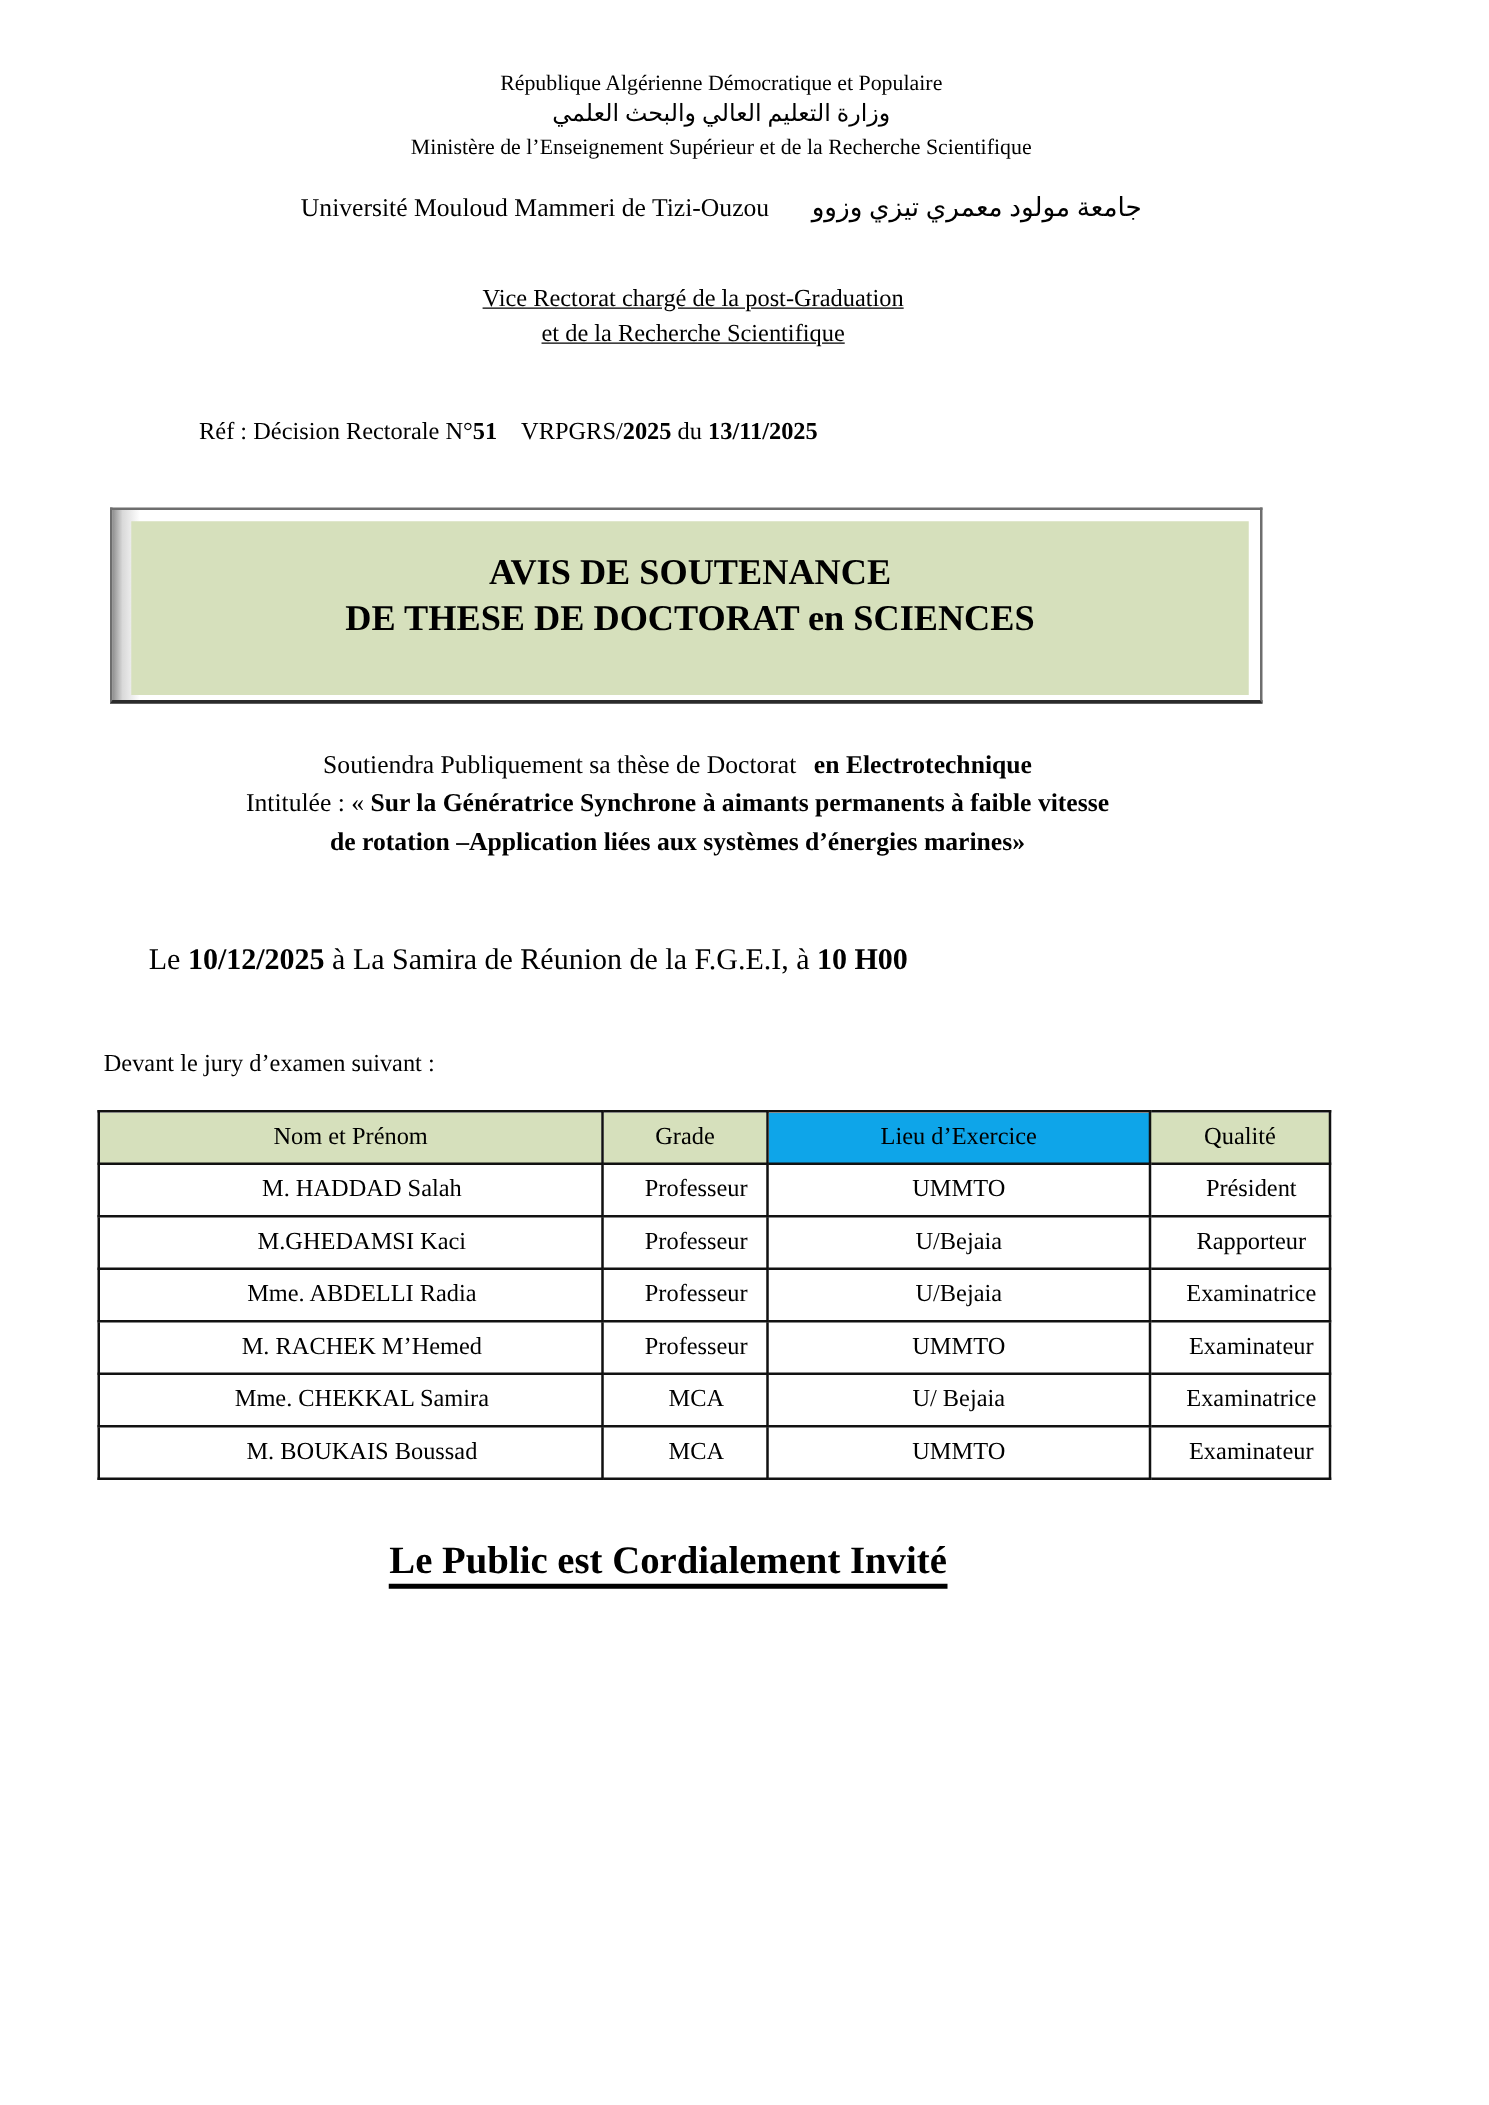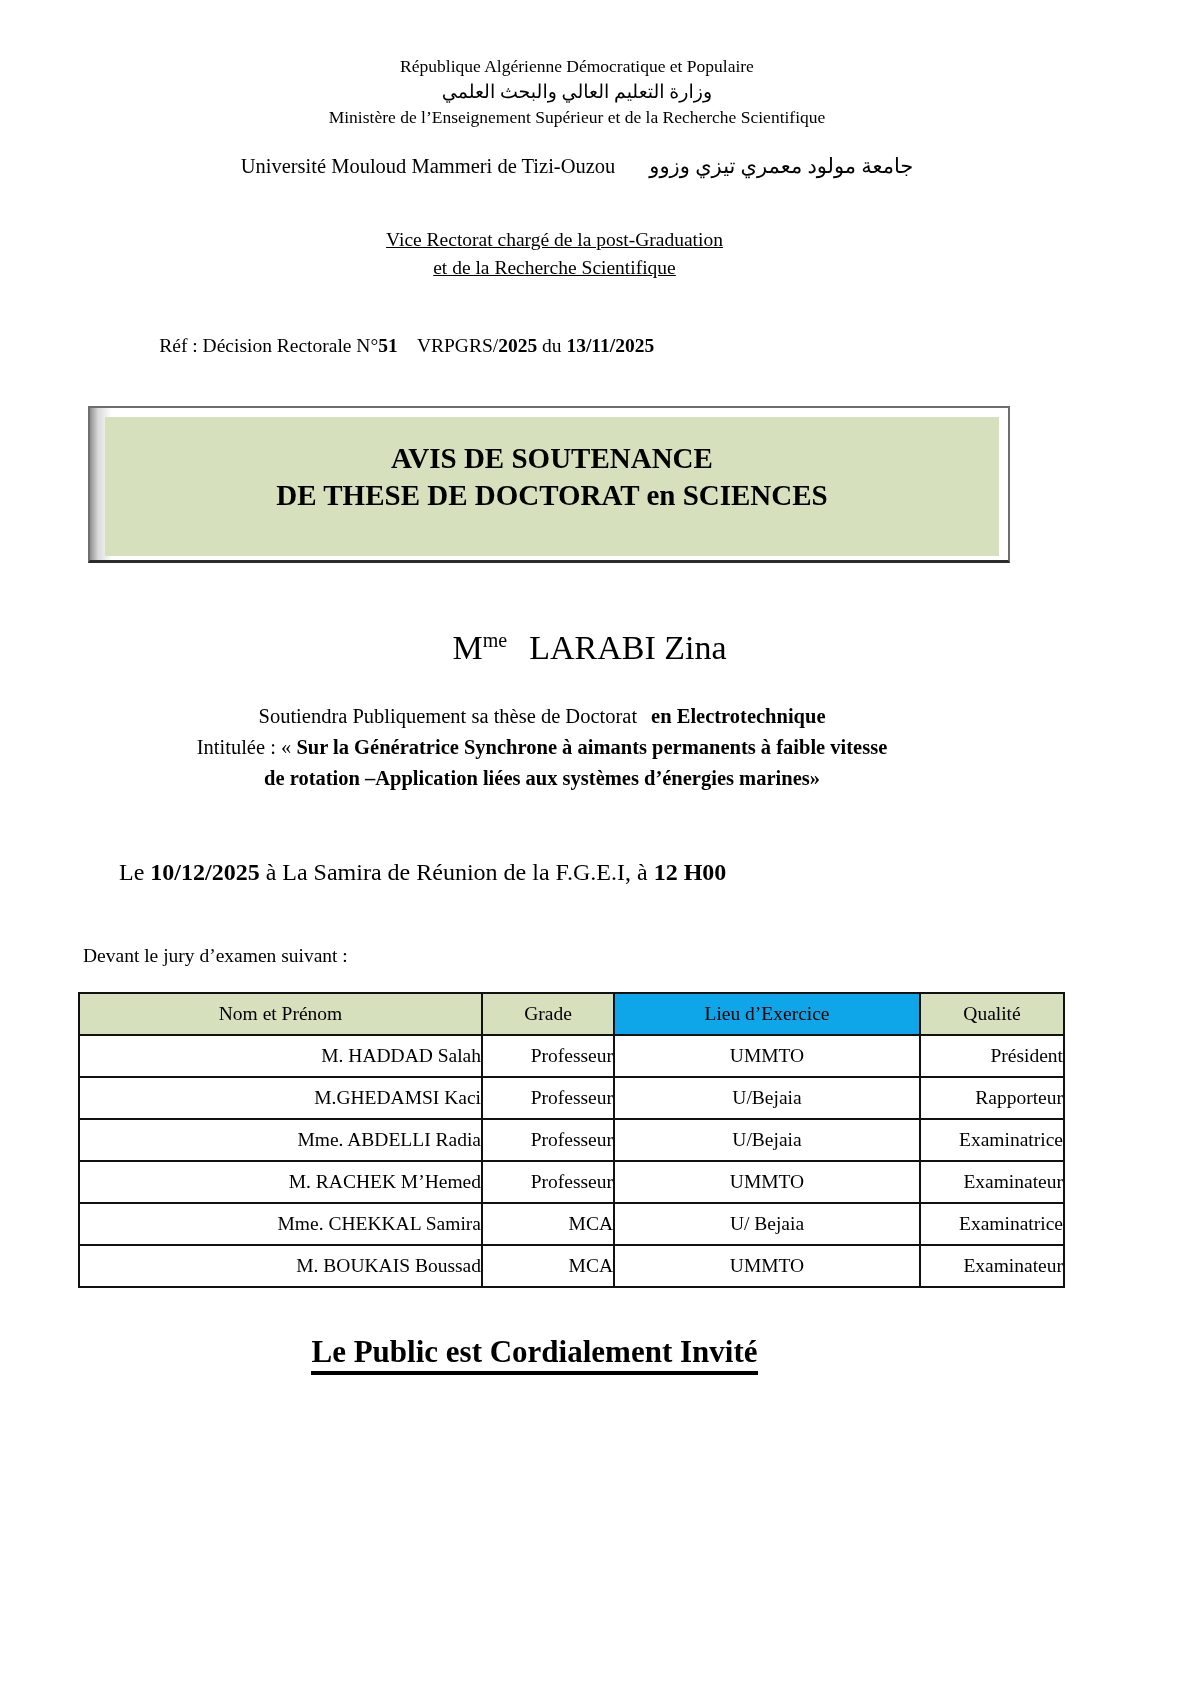--- a/index.html
+++ b/index.html
@@ -75,21 +75,21 @@
     table-layout: fixed;
     font-size: 19.5px;
   }
   table.jury th, table.jury td {
     border: 2px solid #111;
     height: 42px;
     vertical-align: middle;
     overflow: hidden;
   }
   table.jury th { font-weight: normal; text-align: center; }
-  td.al-left { text-align: right; padding-left: 18px; }
+  td.al-left { text-align: center; padding-left: 18px; }
   td.al-center { text-align: center; }
 
   
   .footer-line { margin-top: 46px; text-align: center; padding-right: 110px; }
   .footer-line span {
     display: inline-block;
     font-size: 31px;
     font-weight: bold;
     border-bottom: 4px solid #000;
     padding-bottom: 1px;
@@ -119,36 +119,33 @@
       <span>Réf : Décision Rectorale N°</span><span class="b">51</span><span>    VRPGRS/</span><span class="b">2025</span><span> du </span><span class="b">13/11/2025</span>
     </div>
 
     <div class="banner">
       <div class="banner-inner" style="background: rgb(214, 224, 188);">
         <div>AVIS DE SOUTENANCE</div>
         <div>DE THESE DE DOCTORAT en SCIENCES</div>
       </div>
     </div>
 
-    <div class="name-line">
-      <span>M</span><sup>me</sup><span class="name-gap"></span><span>LARABI Zina</span>
-    </div>
 
     <div class="announce">
       <div>
         <span>Soutiendra Publiquement sa thèse de Doctorat</span><span class="b bold-gap">en Electrotechnique</span>
       </div>
       <div>
         <span>Intitulée : « </span><span class="b">Sur la Génératrice Synchrone à aimants permanents à faible vitesse</span>
       </div>
       <div class="b">de rotation –Application liées aux systèmes d’énergies marines»</div>
     </div>
 
     <div class="schedule-line">
-      <span>Le </span><span class="b">10/12/2025</span><span> à La Samira de Réunion de la F.G.E.I, à </span><span class="b">12 H00</span>
+      <span>Le </span><span class="b">10/12/2025</span><span> à La Samira de Réunion de la F.G.E.I, à </span><span class="b">10 H00</span>
     </div>
 
     <div class="jury-intro">Devant le jury d’examen suivant :</div>
 
     <table class="jury" id="jury-table">
       <colgroup>
         <col style="width:403px">
           <col style="width:132px">
           <col style="width:306px">
           <col style="width:144px">

